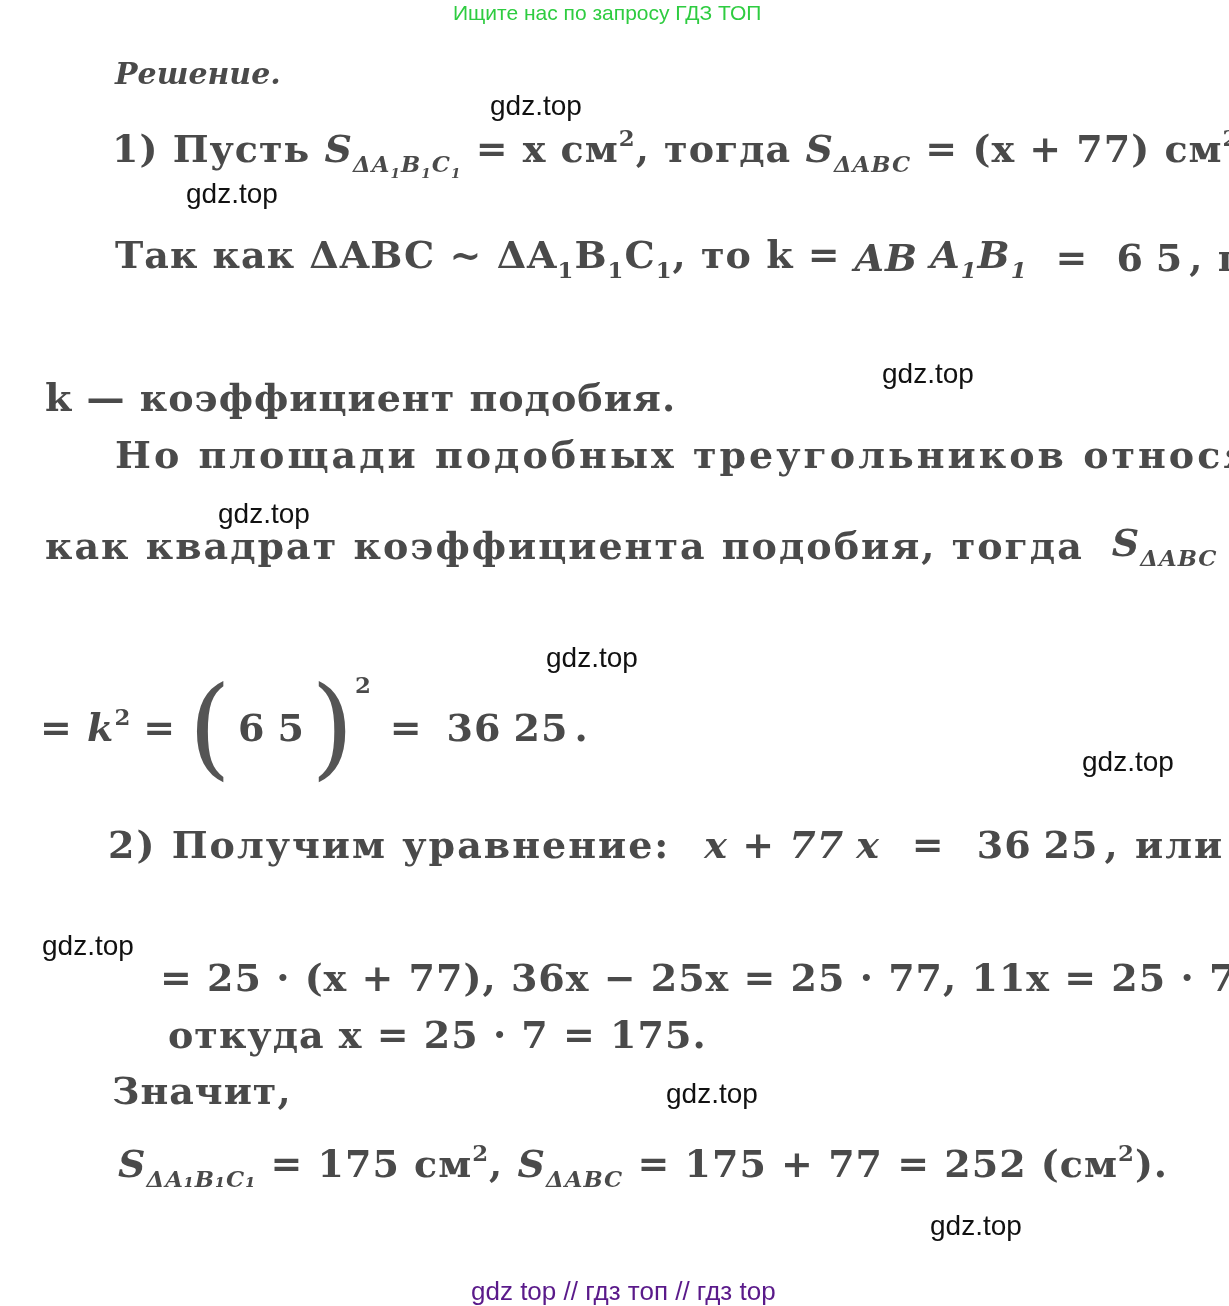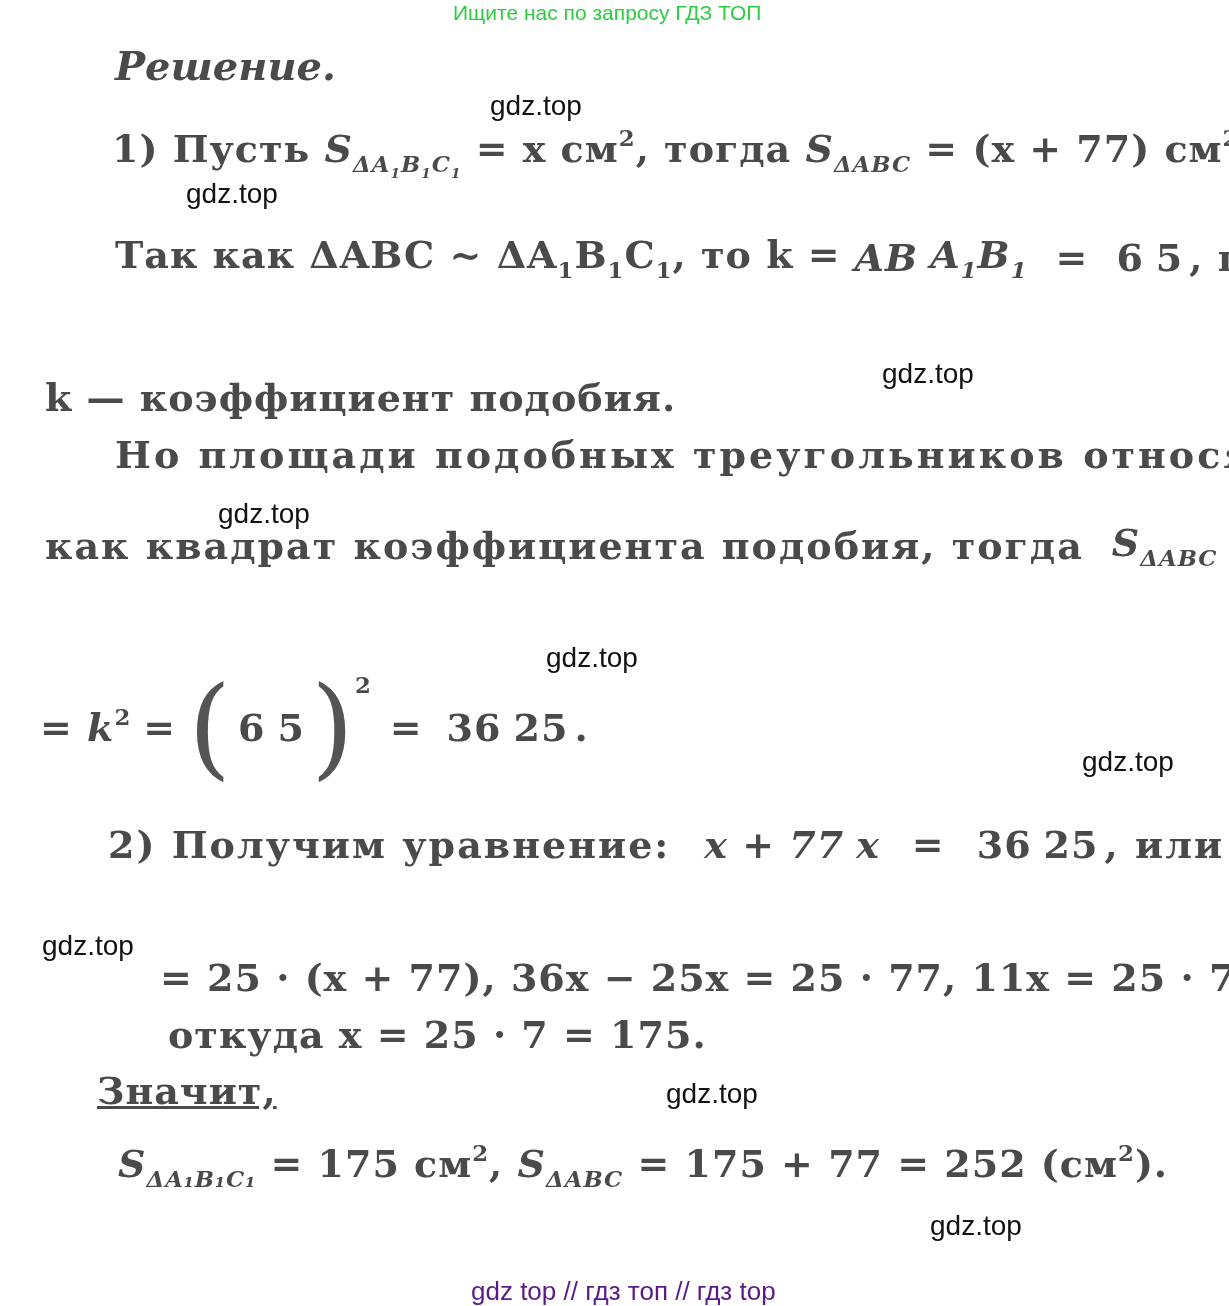--- a/index.html
+++ b/index.html
@@ -20,21 +20,21 @@
   .frac .den { padding: 0 6px; }
   .paren { font-size: 110px; font-weight: normal; line-height: 1; vertical-align: middle; color: #555; }
 </style>
 </head>
 <body>
 
 <div class="page">
 
   <div class="abs top-banner" style="left:453px; top:1px;">Ищите нас по запросу ГДЗ ТОП</div>
 
-  <div class="abs serif it" style="left:115px; top:42px; font-size:40px;">Решение.</div>
+  <div class="abs serif it" style="left:115px; top:56px; font-size:30px;">Решение.</div>
 
   <div class="abs serif txt" style="left:112px; top:125px;">
     <span>1) Пусть</span>
     <span class="it">S</span><sub class="it"><span>ΔA</span><sub>1</sub><span>B</span><sub>1</sub><span>C</span><sub>1</sub></sub>
     <span>= x см</span><sup>2</sup><span>, тогда</span>
     <span class="it">S</span><sub class="it">ΔABC</sub>
     <span>= (x + 77) см</span><sup>2</sup>
   </div>
 
   <div class="abs serif txt" style="left:115px; top:232px; display:flex; align-items:center;justify-content:center;">
@@ -97,21 +97,21 @@
     <span class="frac">
       <span class="num">36</span>
       <span class="bar"></span>
       <span class="den">25</span>
     </span>
     <span style="letter-spacing:2px;">, или 36x =</span>
   </div>
 
   <div class="abs serif txt" style="left:160px; top:955px;">= 25 · (x + 77), 36x − 25x = 25 · 77, 11x = 25 · 77,</div>
   <div class="abs serif txt" style="left:160px; top:1012px;margin-left:8px;">откуда x = 25 · 7 = 175.</div>
-  <div class="abs serif txt" style="left:97px; top:1068px;text-decoration:underline;">Значит,</div>
+  <div class="abs serif txt" style="left:112px; top:1068px;">Значит,</div>
 
   <div class="abs serif txt" style="left:118px; top:1140px;">
     <span class="it">S</span><sub class="it">ΔA₁B₁C₁</sub><span> = 175 см</span><sup>2</sup><span>, </span><span class="it">S</span><sub class="it">ΔABC</sub><span> = 175 + 77 = 252 (см</span><sup>2</sup><span>).</span>
   </div>
 
 
   <div class="abs wm" style="left:490px; top:90px;">gdz.top</div>
   <div class="abs wm" style="left:186px; top:178px;">gdz.top</div>
   <div class="abs wm" style="left:882px; top:358px;">gdz.top</div>
   <div class="abs wm" style="left:218px; top:498px;">gdz.top</div>

